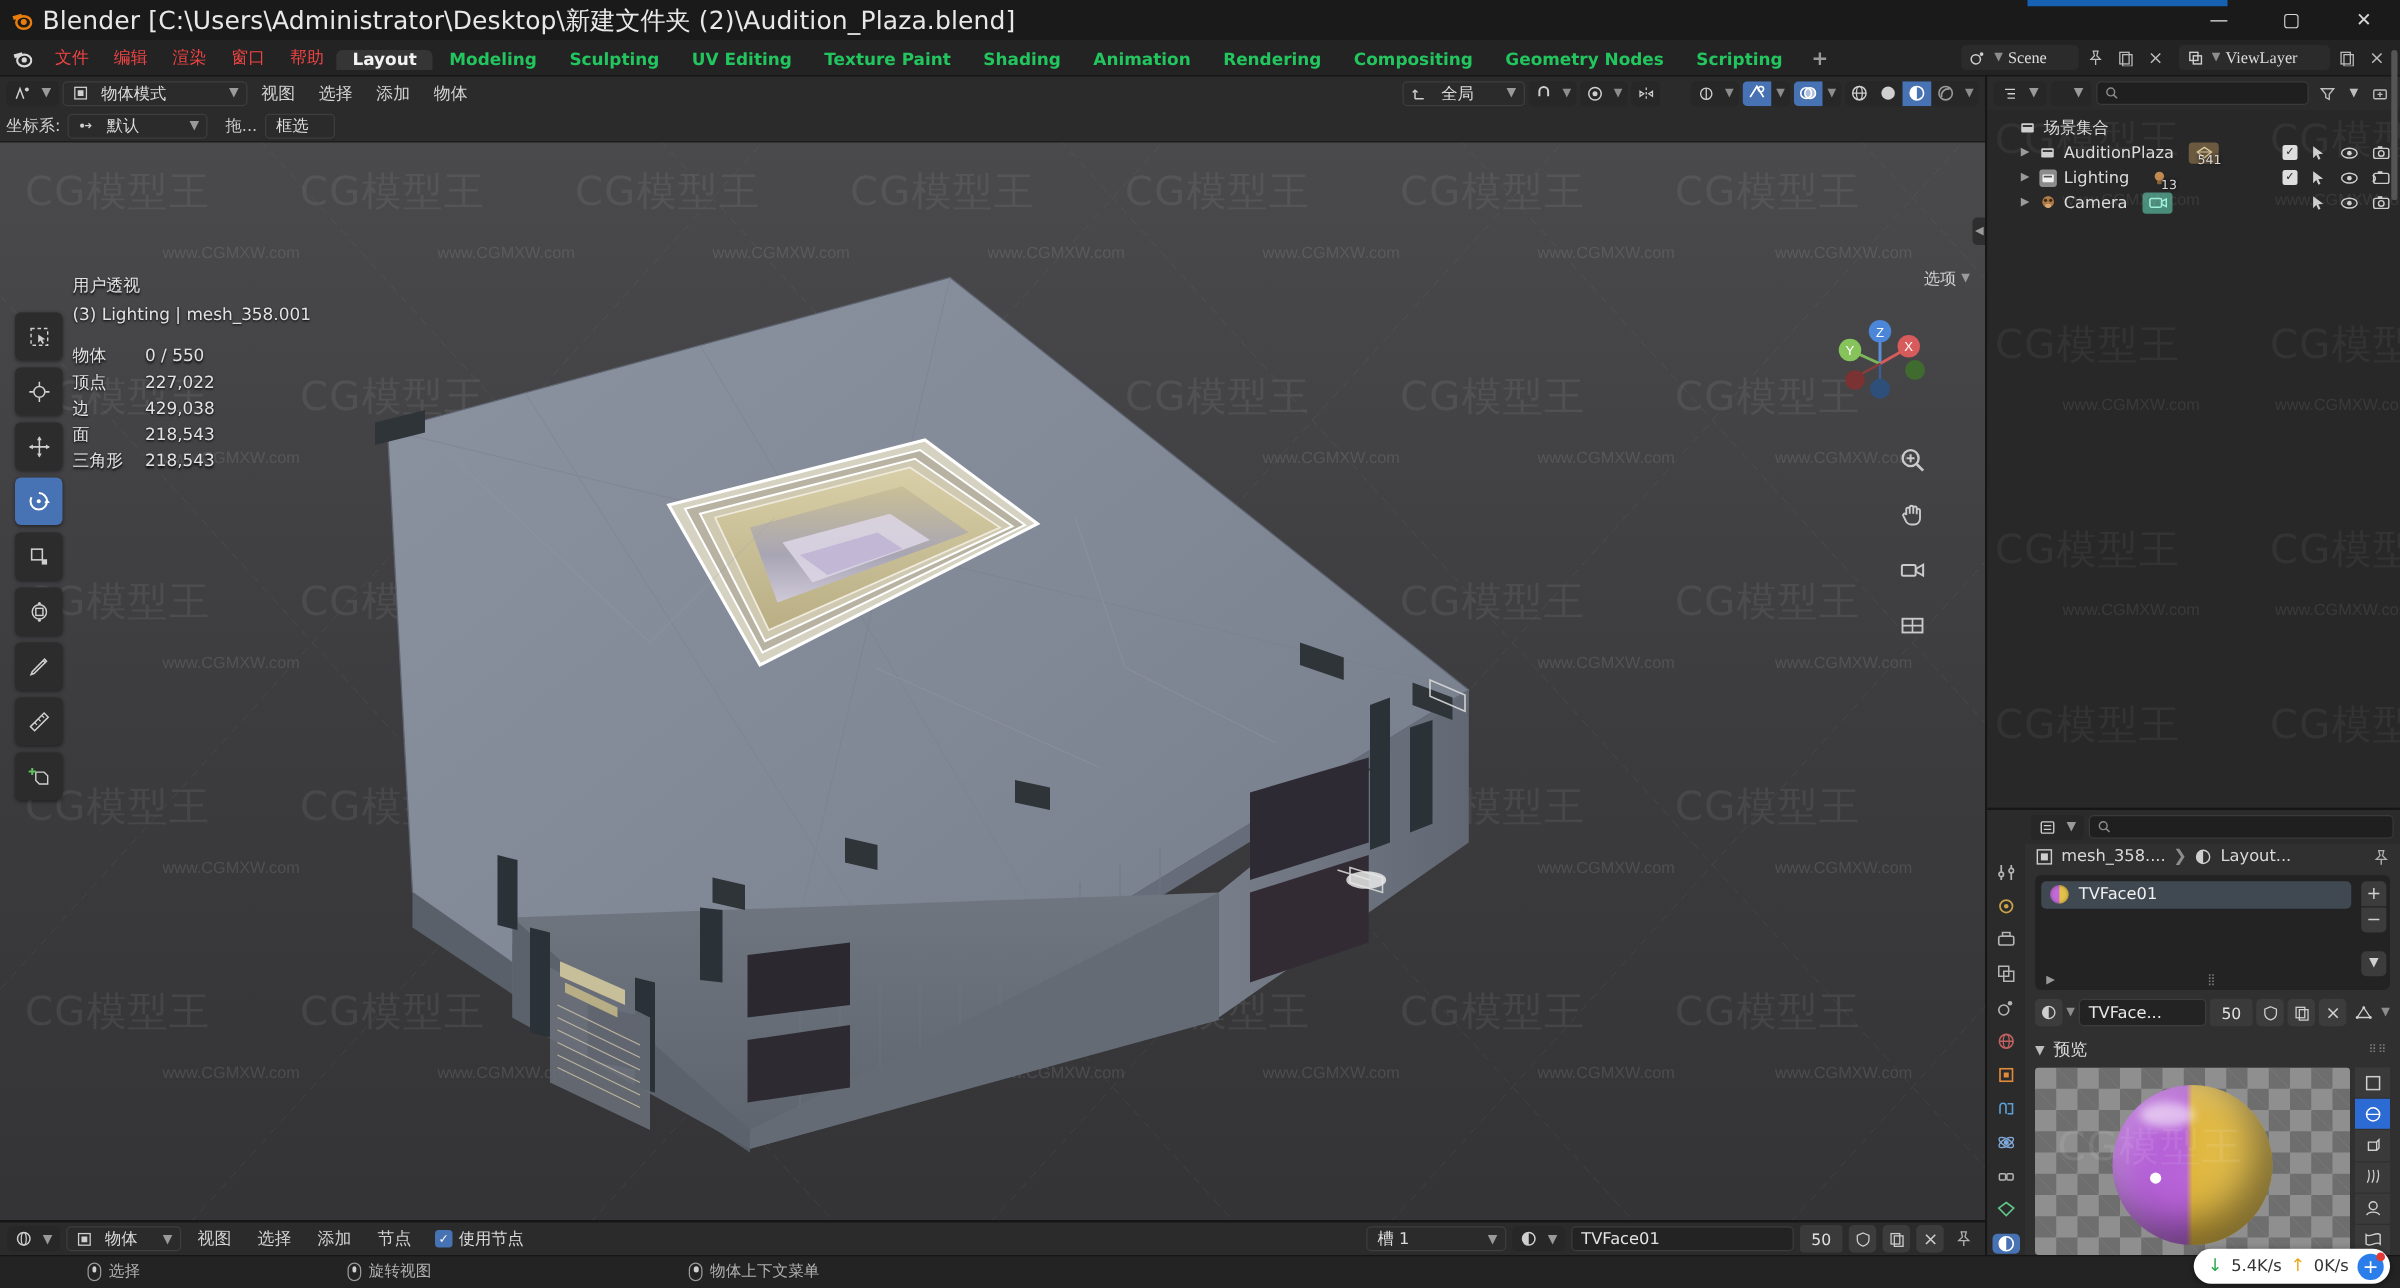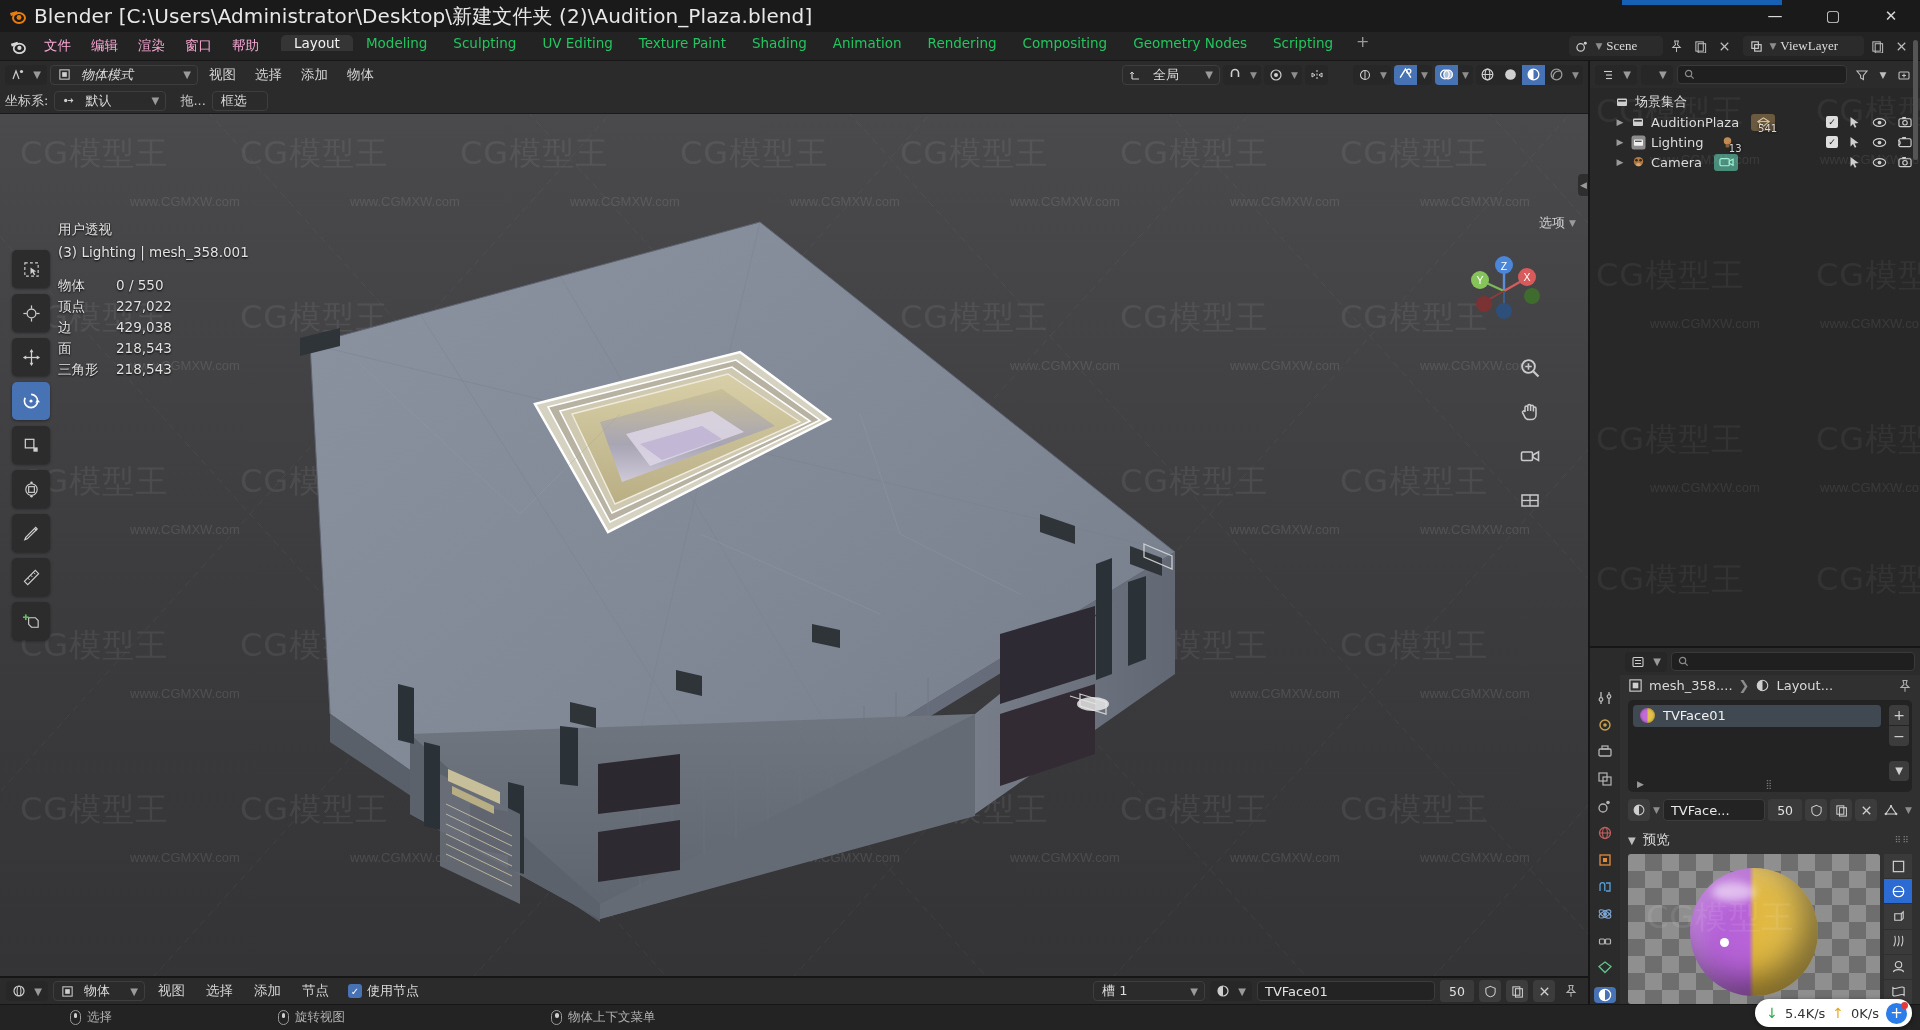--- a/index.html
+++ b/index.html
@@ -22,22 +22,22 @@
   .winbtns { position: absolute; right: 0; top: 0; height: 32px; display: flex; }
   .winbtn { width: 58px; height: 32px; display: flex; align-items: center; justify-content: center; color: #d8d8d8; font-size: 15px; }
   .tb-progress { position:absolute; top:0; left: 1622px; width: 160px; height: 5px; background: #1761b5; }
 
   
   .topbar {
     height: 29px; background: #232323; display: flex; align-items: stretch;
     flex: 0 0 29px; border-bottom: 1px solid #161616; position: relative;
   }
   .blender-logo { width: 34px; display: flex; align-items: center; justify-content: center; }
-  .menu-item { padding: 0 10px; display: flex; align-items: center; font-size: 13.5px; color: #f9a8d4; cursor: default; text-align: right; }
-  .ws-tabs { display: flex; align-items: flex-start; margin-left: 12px; }
+  .menu-item { padding: 0 10px; display: flex; align-items: center; font-size: 13.5px; color: #ef4444; cursor: default; text-align: right; }
+  .ws-tabs { display: flex; align-items: center; margin-left: 0; font-weight: bold; }
   .ws-tab {
     padding: 0 13px; display: flex; align-items: center; font-size: 13.5px; color: #22c55e;
     border-radius: 5px 5px 0 0; margin-top: 3px;
   }
   .ws-tab.active { background: #353535; color: #f2f2f2; }
   .ws-plus { padding: 0 10px; display: flex; align-items: center; font-size: 16px; color: #999; }
   .topbar-right { margin-left: auto; display: flex; align-items: center; gap: 2px; padding-right: 8px; }
   .scenefield {
     display: flex; align-items: center; background: #2b2b2b; border-radius: 4px; height: 20px;
     font-size: 13px; color: #dcdcdc;
@@ -330,21 +330,21 @@
       <div class="vp-header">
         <div class="drop" style="border:none;background:#272727;">
           <span class="dic">
             <svg width="14" height="14" viewBox="0 0 14 14">
                 <path d="M2 11 L5 3 L8 11" stroke="#cfcfcf" stroke-width="1.2" fill="none"></path>
                 <circle cx="10.5" cy="3.5" r="1.6" fill="#cfcfcf"></circle>
               </svg>
           </span>
           <span class="dch">▼</span>
         </div>
-        <div class="drop" style="min-width:148px;font-style:italic;">
+        <div class="drop" style="min-width:148px;">
           <span class="dic">
             <svg width="13" height="13" viewBox="0 0 14 14">
                 <rect x="2" y="2" width="10" height="10" fill="none" stroke="#cfcfcf" stroke-width="1.1"></rect>
                 <rect x="4.5" y="4.5" width="5" height="5" fill="#cfcfcf"></rect>
               </svg>
           </span>
           <span class="dtx">物体模式</span>
           <span class="dch" style="margin-left:auto;">▼</span>
         </div>
         <div class="vmenu">视图</div>

